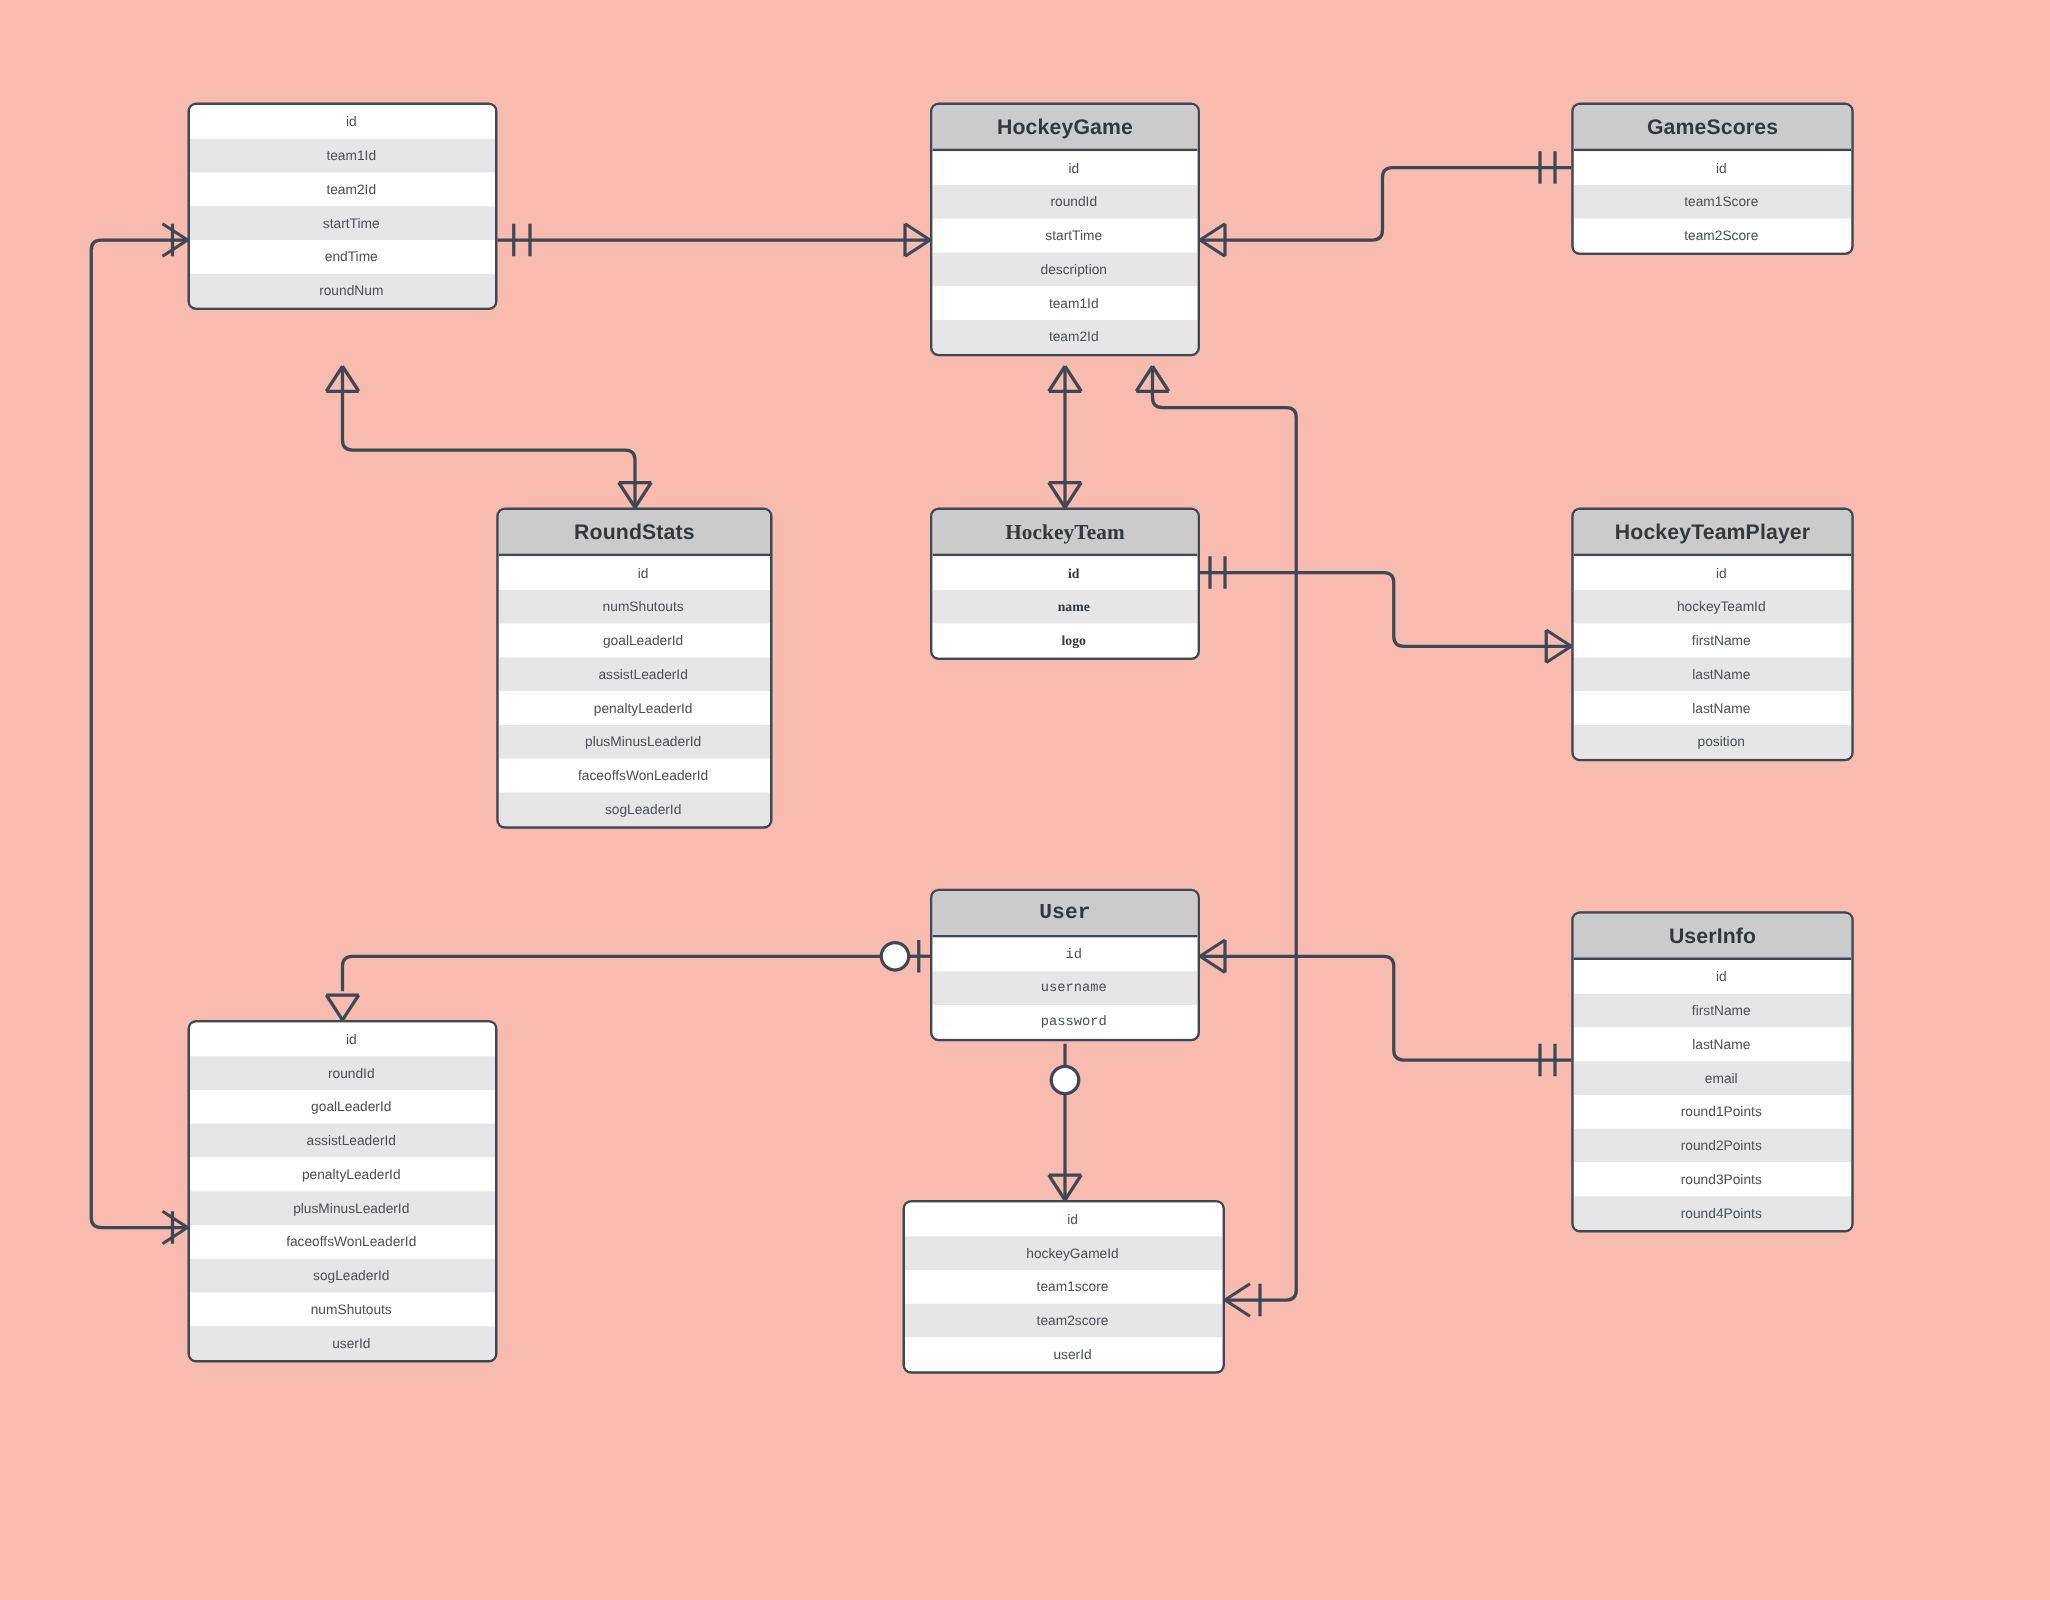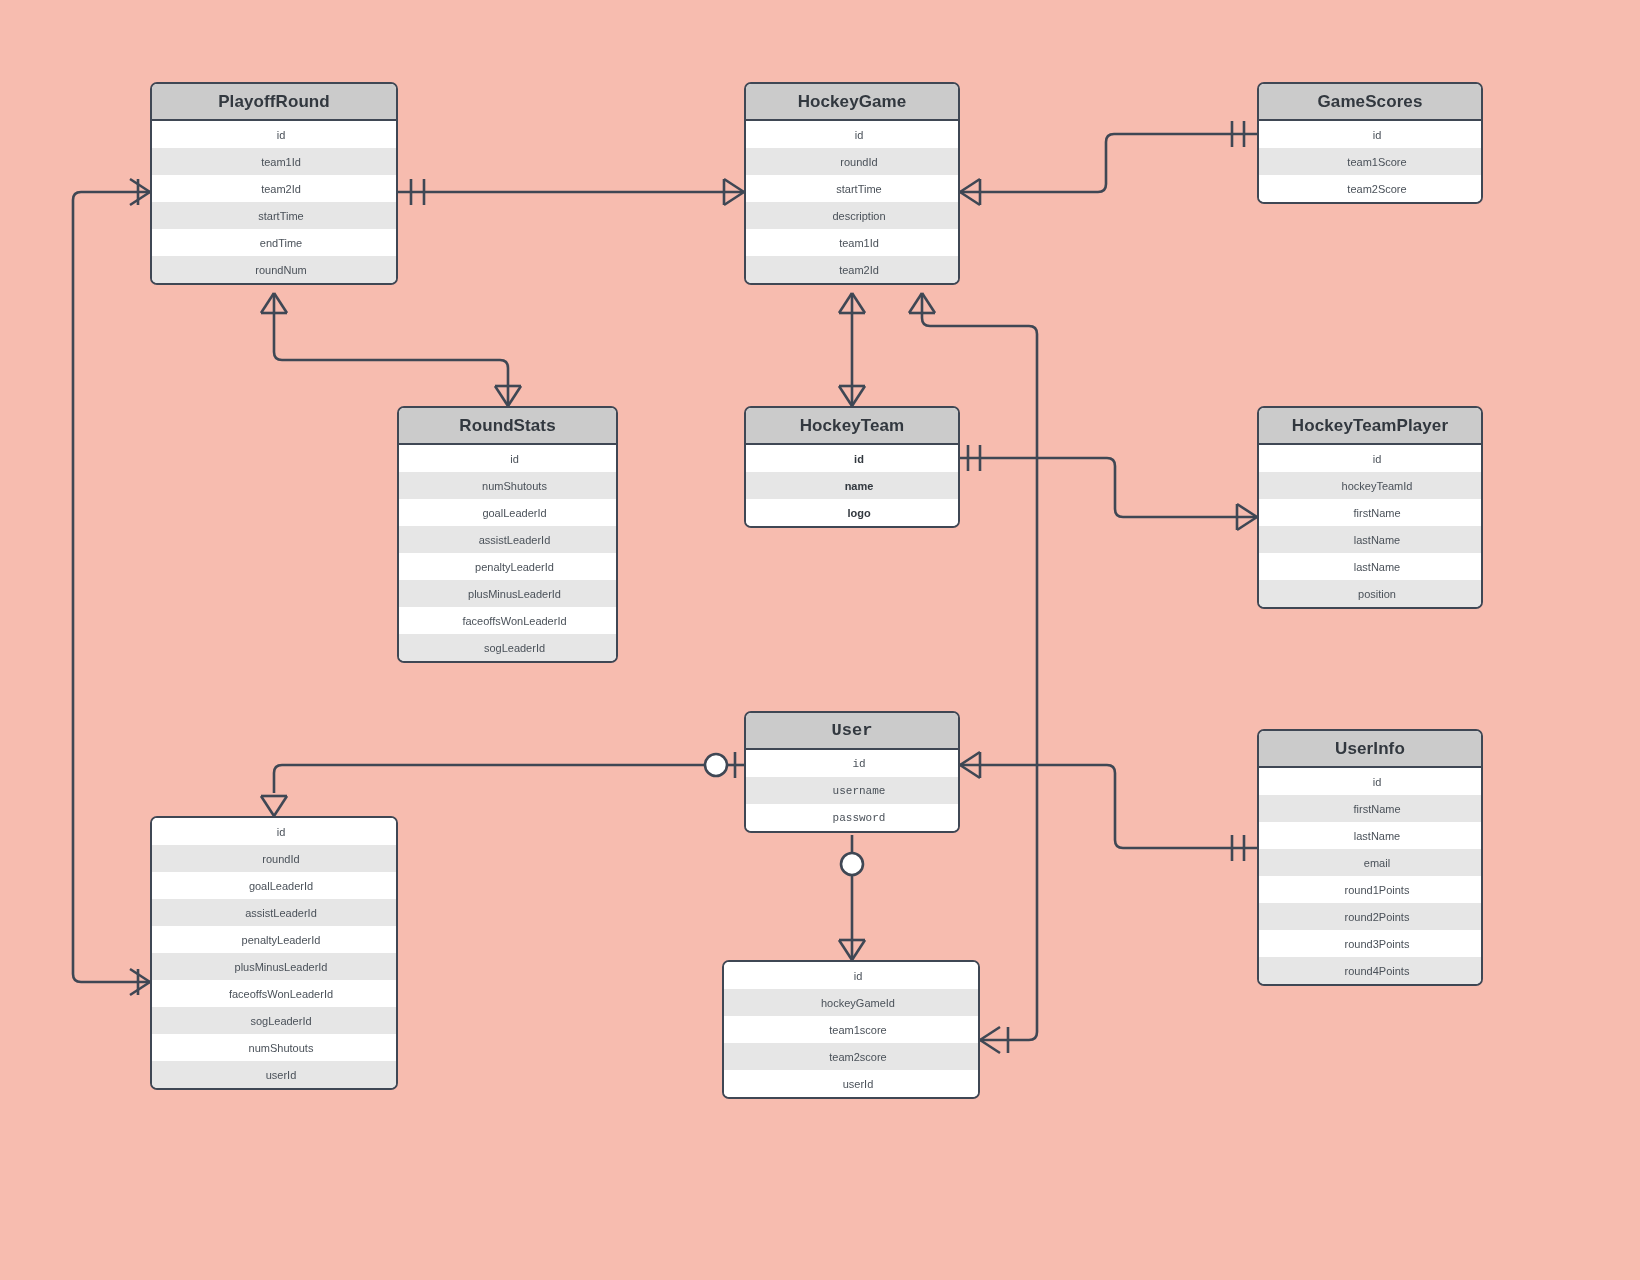--- a/index.html
+++ b/index.html
@@ -185,21 +185,20 @@
         <path d="M 980 1040 L 1000 1027"></path>
         <path d="M 980 1040 L 1000 1053"></path>
         <path d="M 1008 1027 L 1008 1053"></path>
       </g>
 
     </g>
   </svg>
 
   <div id="entity-host">
       <div class="entity" style="left: 150px; top: 82px; width: 248px;">
-        <div class="entity-title">PlayoffRound</div>
         <div class="attr">id</div>
         <div class="attr alt">team1Id</div>
         <div class="attr">team2Id</div>
         <div class="attr alt">startTime</div>
         <div class="attr">endTime</div>
         <div class="attr alt">roundNum</div>
       </div>
       <div class="entity" style="left: 744px; top: 82px; width: 216px;">
         <div class="entity-title">HockeyGame</div>
         <div class="attr">id</div>
@@ -219,21 +218,21 @@
         <div class="entity-title">RoundStats</div>
         <div class="attr">id</div>
         <div class="attr alt">numShutouts</div>
         <div class="attr">goalLeaderId</div>
         <div class="attr alt">assistLeaderId</div>
         <div class="attr">penaltyLeaderId</div>
         <div class="attr alt">plusMinusLeaderId</div>
         <div class="attr">faceoffsWonLeaderId</div>
         <div class="attr alt">sogLeaderId</div>
       </div>
-      <div class="entity" style="left: 744px; top: 406px; width: 216px;">
+      <div class="entity" style="left: 744px; top: 406px; width: 216px; font-family: Liberation Serif, serif;">
         <div class="entity-title">HockeyTeam</div>
         <div class="attr bold">id</div>
         <div class="attr alt bold">name</div>
         <div class="attr bold">logo</div>
       </div>
       <div class="entity" style="left: 1257px; top: 406px; width: 226px;">
         <div class="entity-title">HockeyTeamPlayer</div>
         <div class="attr">id</div>
         <div class="attr alt">hockeyTeamId</div>
         <div class="attr">firstName</div>

